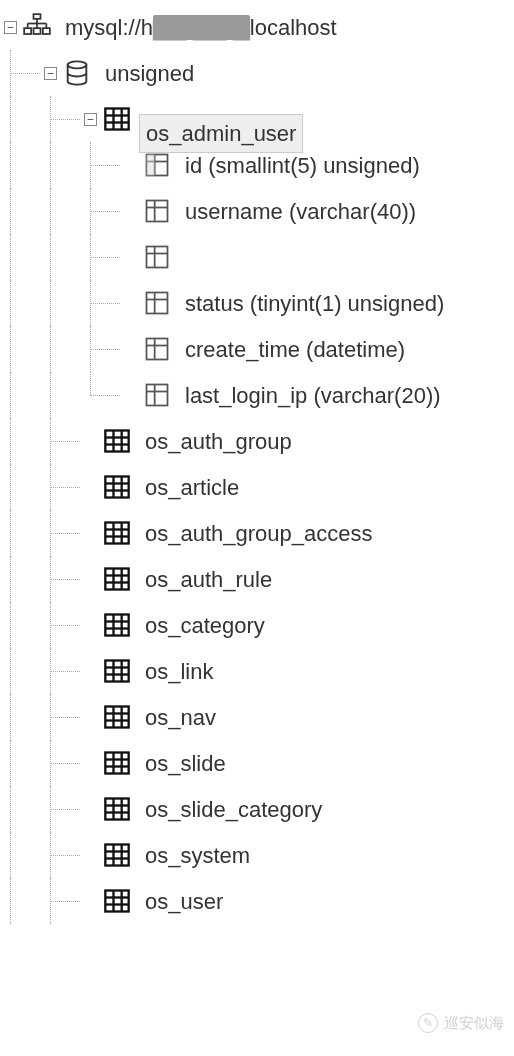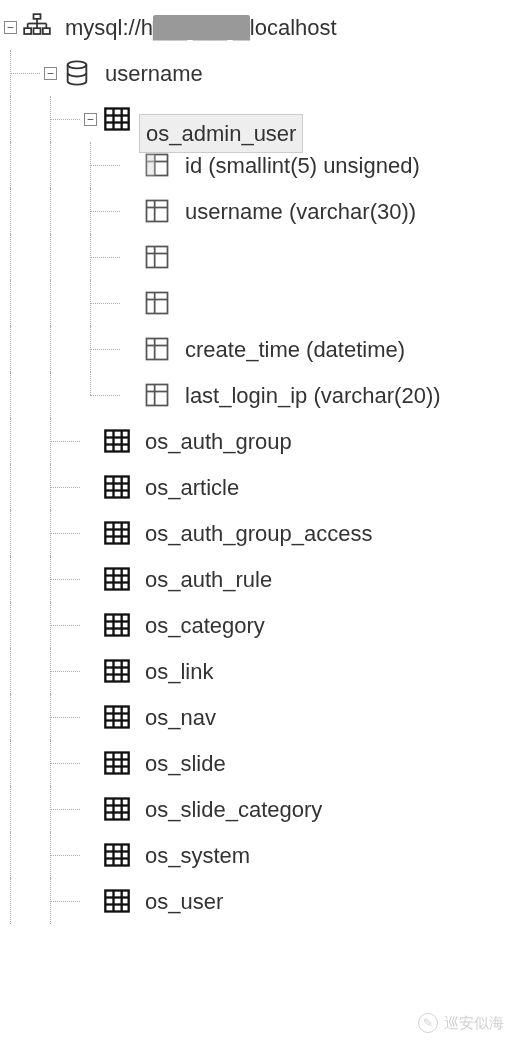--- a/index.html
+++ b/index.html
@@ -91,21 +91,21 @@
   <div class="node">
     <div class="ind hstub"></div>
     <span class="toggle">−</span>
     <span class="icon">
       <svg viewBox="0 0 24 24">
           <ellipse cx="12" cy="5" rx="8" ry="3" fill="none" stroke="#333" stroke-width="1.6"></ellipse>
           <path d="M4 5 L4 19 A8 3 0 0 0 20 19 L20 5" fill="none" stroke="#333" stroke-width="1.6"></path>
           <path d="M4 12 A8 3 0 0 0 20 12" fill="none" stroke="#333" stroke-width="1.6"></path>
         </svg>
     </span>
-    <span class="label">username</span>
+    <span class="label">unsigned</span>
   </div>
 
   <div class="node">
     <div class="ind"></div>
     <div class="ind hstub"></div>
     <span class="toggle">−</span>
     <span class="icon">
       <svg viewBox="0 0 24 24">
           <rect x="2" y="3" width="20" height="18" fill="none" stroke="#111" stroke-width="2"></rect>
           <line x1="2" y1="9" x2="22" y2="9" stroke="#111" stroke-width="2"></line>
@@ -137,47 +137,48 @@
       <div class="ind"></div>
       <div class="ind hstub"></div>
     <span class="toggle-spacer"></span>
     <span class="icon">
       <svg viewBox="0 0 24 24">
           <rect x="3" y="3" width="18" height="18" fill="none" stroke="#555" stroke-width="1.5"></rect>
           <line x1="3" y1="9" x2="21" y2="9" stroke="#555" stroke-width="1.5"></line>
           <line x1="10" y1="3" x2="10" y2="21" stroke="#555" stroke-width="1.5"></line>
         </svg>
     </span>
-    <span class="label">username (varchar(30))</span>
-  </div>
-  <div class="node">
-    <div class="ind"></div>
-      <div class="ind"></div>
-      <div class="ind hstub"></div>
-    <span class="toggle-spacer"></span>
-    <span class="icon">
-      <svg viewBox="0 0 24 24">
-          <rect x="3" y="3" width="18" height="18" fill="none" stroke="#555" stroke-width="1.5"></rect>
-          <line x1="3" y1="9" x2="21" y2="9" stroke="#555" stroke-width="1.5"></line>
-          <line x1="10" y1="3" x2="10" y2="21" stroke="#555" stroke-width="1.5"></line>
-        </svg>
-    </span>
-  </div>
-  <div class="node">
-    <div class="ind"></div>
-      <div class="ind"></div>
-      <div class="ind hstub"></div>
-    <span class="toggle-spacer"></span>
-    <span class="icon">
-      <svg viewBox="0 0 24 24">
-          <rect x="3" y="3" width="18" height="18" fill="none" stroke="#555" stroke-width="1.5"></rect>
-          <line x1="3" y1="9" x2="21" y2="9" stroke="#555" stroke-width="1.5"></line>
-          <line x1="10" y1="3" x2="10" y2="21" stroke="#555" stroke-width="1.5"></line>
-        </svg>
-    </span>
+    <span class="label">username (varchar(40))</span>
+  </div>
+  <div class="node">
+    <div class="ind"></div>
+      <div class="ind"></div>
+      <div class="ind hstub"></div>
+    <span class="toggle-spacer"></span>
+    <span class="icon">
+      <svg viewBox="0 0 24 24">
+          <rect x="3" y="3" width="18" height="18" fill="none" stroke="#555" stroke-width="1.5"></rect>
+          <line x1="3" y1="9" x2="21" y2="9" stroke="#555" stroke-width="1.5"></line>
+          <line x1="10" y1="3" x2="10" y2="21" stroke="#555" stroke-width="1.5"></line>
+        </svg>
+    </span>
+  </div>
+  <div class="node">
+    <div class="ind"></div>
+      <div class="ind"></div>
+      <div class="ind hstub"></div>
+    <span class="toggle-spacer"></span>
+    <span class="icon">
+      <svg viewBox="0 0 24 24">
+          <rect x="3" y="3" width="18" height="18" fill="none" stroke="#555" stroke-width="1.5"></rect>
+          <line x1="3" y1="9" x2="21" y2="9" stroke="#555" stroke-width="1.5"></line>
+          <line x1="10" y1="3" x2="10" y2="21" stroke="#555" stroke-width="1.5"></line>
+        </svg>
+    </span>
+    <span class="label">status (tinyint(1) unsigned)</span>
   </div>
   <div class="node">
     <div class="ind"></div>
       <div class="ind"></div>
       <div class="ind hstub"></div>
     <span class="toggle-spacer"></span>
     <span class="icon">
       <svg viewBox="0 0 24 24">
           <rect x="3" y="3" width="18" height="18" fill="none" stroke="#555" stroke-width="1.5"></rect>
           <line x1="3" y1="9" x2="21" y2="9" stroke="#555" stroke-width="1.5"></line>

